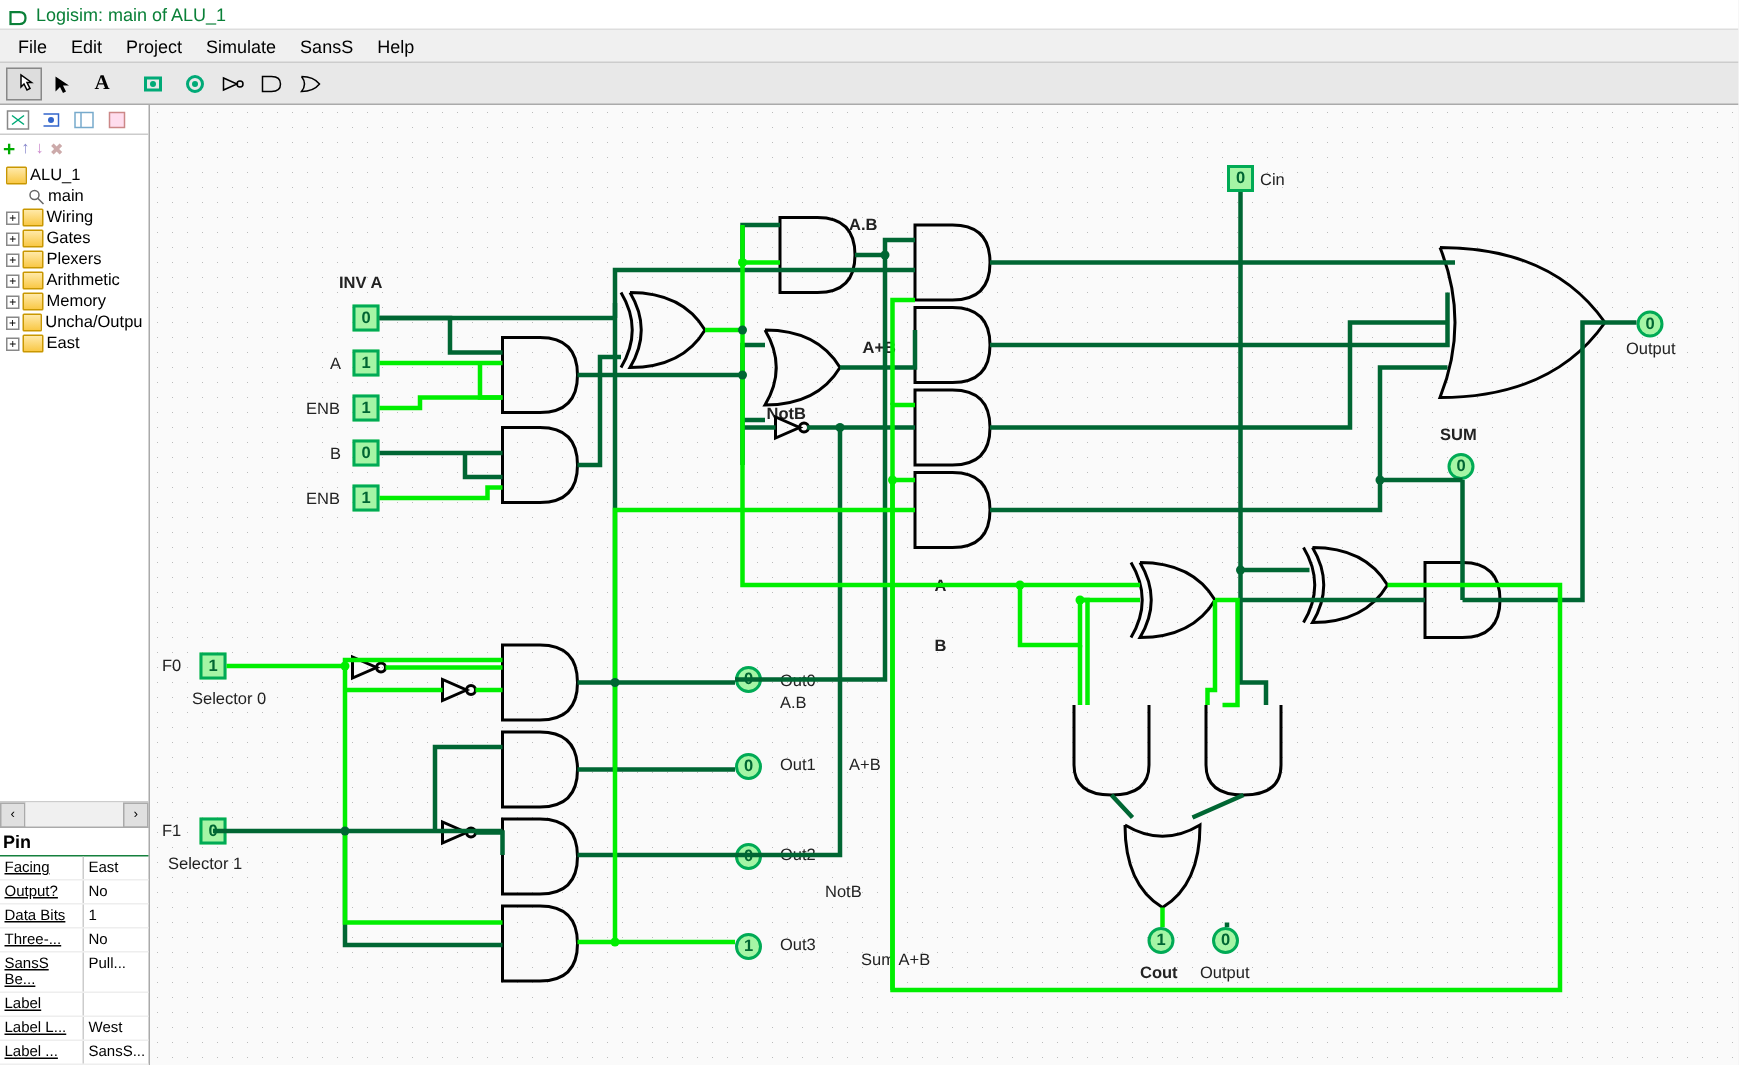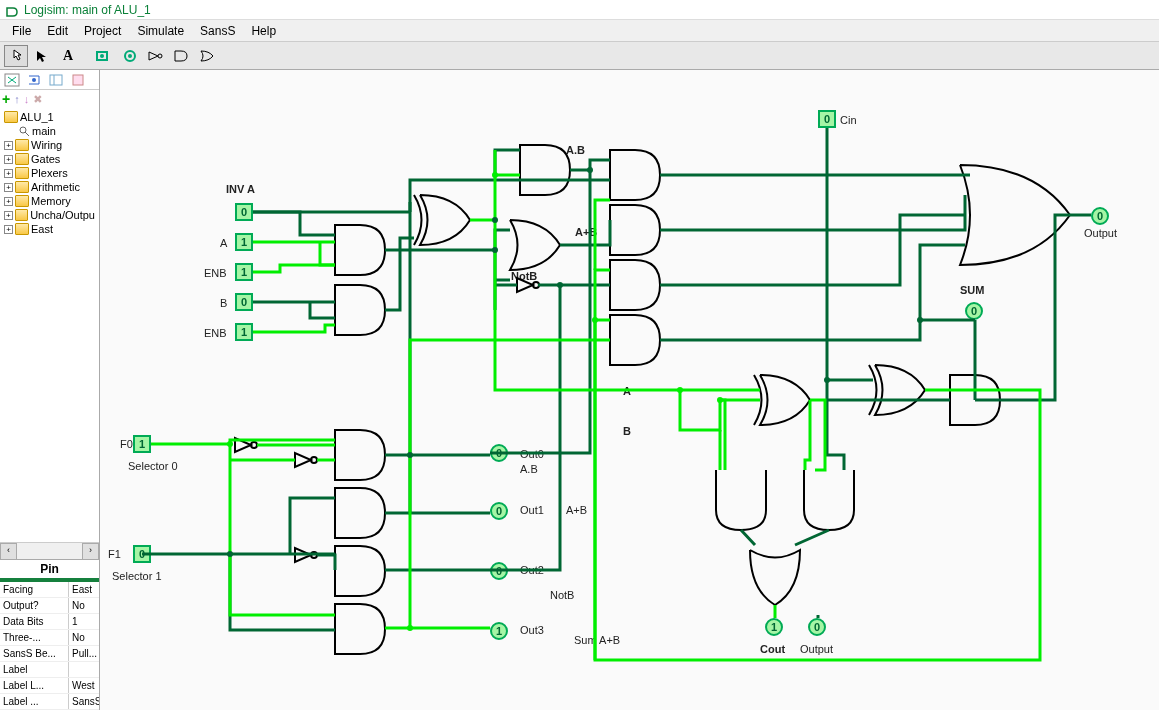--- a/index.html
+++ b/index.html
@@ -19,23 +19,23 @@
 .arrow-row { height: 18px; display: flex; align-items: center; padding-left: 2px; gap: 4px; }
 .tree { flex: 1; overflow: hidden; padding: 2px; font-size: 11px; }
 .tree-item { padding: 1px 2px; white-space: nowrap; display: flex; align-items: center; }
 .tree-icon { width: 14px; height: 12px; display: inline-block; margin-right: 2px; }
 .folder { background: linear-gradient(#ffe9a8,#f9c846); border: 1px solid #c99700; border-radius: 1px; }
 .plus { width: 9px; height: 9px; border: 1px solid #888; font-size: 8px; line-height: 7px; text-align: center; margin-right: 2px; }
 .scroll-h { height: 17px; border-top: 1px solid #ccc; display: flex; }
 .scroll-btn { width: 17px; height: 17px; background: #e0e0e0; border: 1px solid #aaa; text-align: center; line-height: 13px; font-size: 9px; }
 .scroll-track { flex: 1; background: #f0f0f0; }
 .prop-panel { border-top: 1px solid #aaa; }
-.prop-header { text-align: center; font-weight: bold; padding: 2px; border-bottom: 4px solid #15803d; font-size: 12px; }
+.prop-header { text-align: left; font-weight: bold; padding: 2px; border-bottom: 1px solid #15803d; font-size: 12px; }
 .prop-row { display: flex; border-bottom: 1px solid #eee; font-size: 10px; }
-.prop-key { width: 69px; padding: 2px 3px; border-right: 1px solid #ccc; overflow: hidden; }
+.prop-key { width: 56px; padding: 2px 3px; border-right: 1px solid #ccc; overflow: hidden; text-decoration: underline; }
 .prop-val { flex: 1; padding: 2px 3px; overflow: hidden; }
 .canvas { flex: 1; position: relative; background: #fafafa; background-image: radial-gradient(circle, #bbb 0.5px, transparent 0.5px); background-size: 10px 10px; overflow: hidden; }
 .gate-label { position: absolute; font-size: 11px; font-weight: bold; color: #222; white-space: nowrap; }
 .pin-label { position: absolute; font-size: 11px; font-weight: normal; color: #222; }
 .pin-box { position: absolute; width: 18px; height: 18px; border: 2px solid #0a5; background: #a5f5a5; display: flex; align-items: center; justify-content: center; font-weight: bold; color: #063; font-size: 11px; }
 .pin-out { border-radius: 50%; }
 svg.circuit { position: absolute; top: 0; left: 0; }
 </style>
 </head>
 <body>
@@ -224,21 +224,21 @@
     </div>
   </div>
 
   <div class="canvas">
 
     <div class="gate-label" style="left:126px;top:113px">INV A</div>
     <div class="pin-label" style="left:120px;top:167px">A</div>
     <div class="pin-label" style="left:104px;top:197px">ENB</div>
     <div class="pin-label" style="left:120px;top:227px">B</div>
     <div class="pin-label" style="left:104px;top:257px">ENB</div>
-    <div class="pin-label" style="left:20px;top:368px">F0</div>
+    <div class="pin-label" style="left:8px;top:368px">F0</div>
     <div class="pin-label" style="left:28px;top:390px">Selector 0</div>
     <div class="pin-label" style="left:8px;top:478px">F1</div>
     <div class="pin-label" style="left:12px;top:500px">Selector 1</div>
     <div class="pin-label" style="left:740px;top:44px">Cin</div>
     <div class="gate-label" style="left:466px;top:74px">A.B</div>
     <div class="gate-label" style="left:475px;top:156px">A+B</div>
     <div class="gate-label" style="left:411px;top:200px">NotB</div>
     <div class="gate-label" style="left:523px;top:315px">A</div>
     <div class="gate-label" style="left:523px;top:355px">B</div>
     <div class="pin-label" style="left:420px;top:378px">Out0</div>

